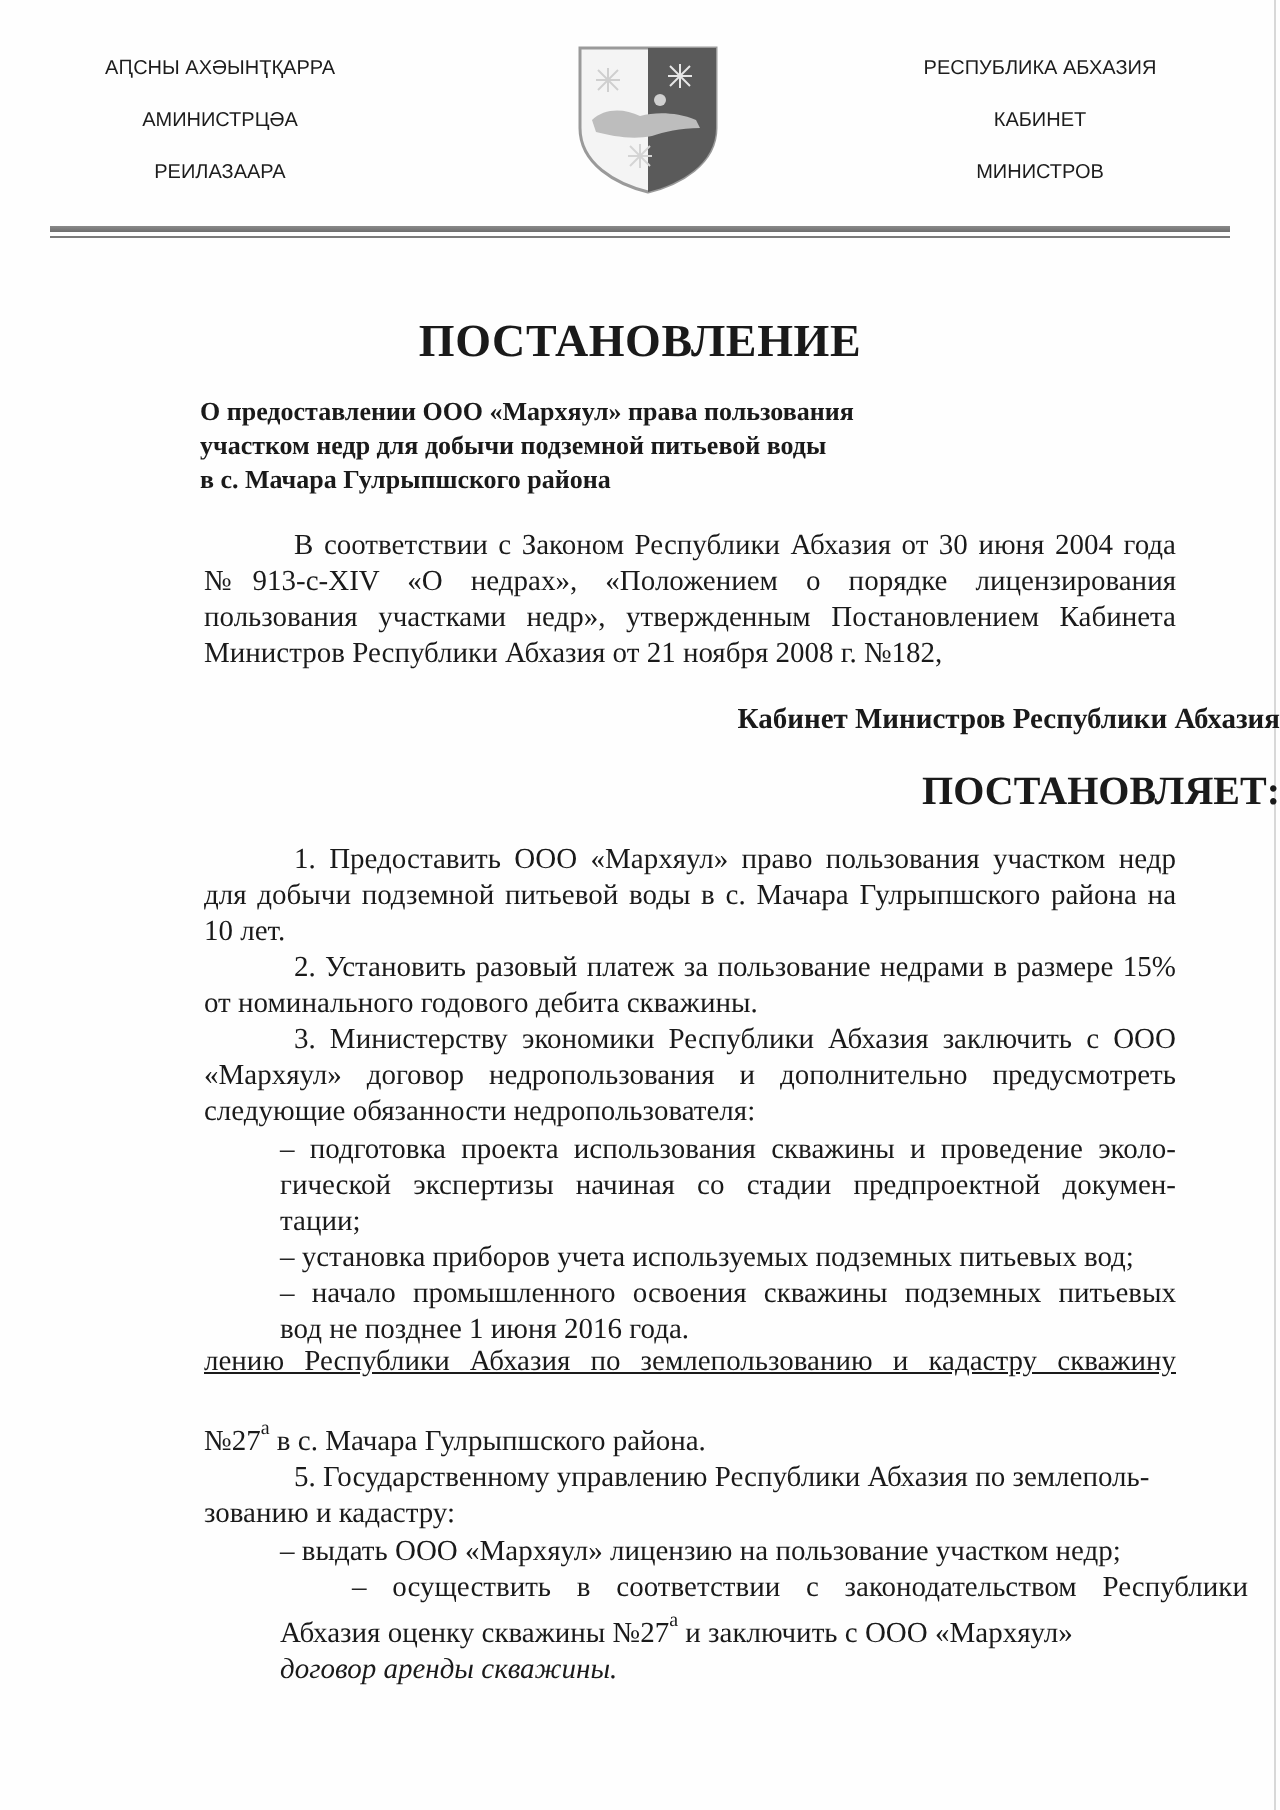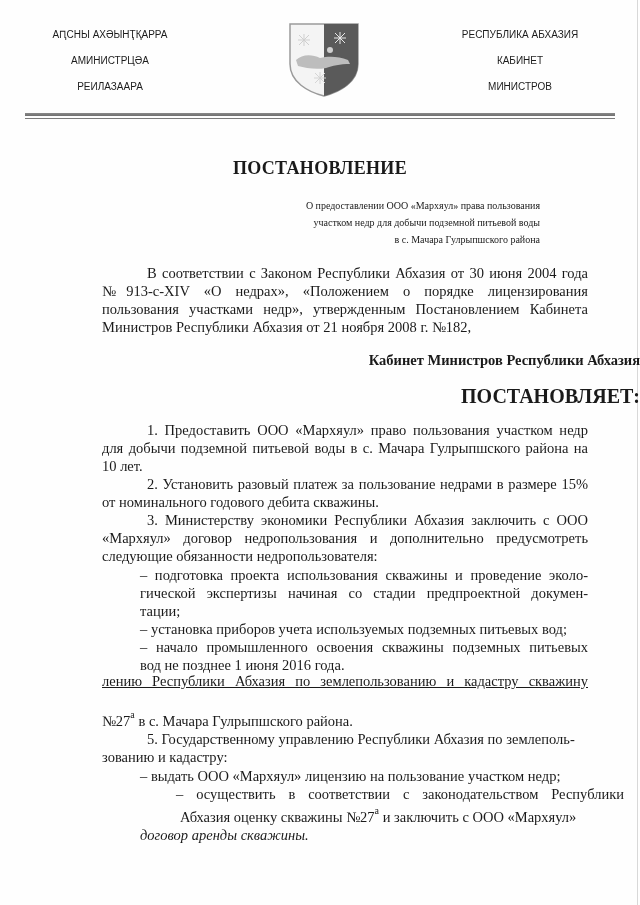--- a/index.html
+++ b/index.html
@@ -69,30 +69,30 @@
     .doc {
       font-family: "Liberation Serif", serif;
       color: #1a1a1a;
     }
     .title {
       position: absolute;
       left: 0; width: 640px;
       top: 158px;
       text-align: center;
       font-weight: bold;
-      font-size: 18px;
+      font-size: 23px;
       letter-spacing: 0.3px;
     }
     .subtitle {
       position: absolute;
       left: 100px; width: 440px;
       top: 197px;
-      text-align: right;
-      font-weight: normal;
-      font-size: 10px;
+      text-align: left;
+      font-weight: bold;
+      font-size: 13px;
       line-height: 17px;
     }
     .para {
       position: absolute;
       left: 102px;
       width: 486px;
       font-size: 14.5px;
       line-height: 18px;
       text-align: justify;
       text-align-last: left;
@@ -199,17 +199,17 @@
 
   <div class="doc just" style="left:102px; width:486px; top:672px;text-decoration:underline;">лению Республики Абхазия по землепользованию и кадастру скважину</div>
   <div class="doc line" style="left:102px; top:712px;">
     <span>№27</span><sup class="a">а</sup><span> в с. Мачара Гулрыпшского района.</span>
   </div>
 
   <div class="doc line" style="left:147px; top:730px;">5. Государственному управлению Республики Абхазия по землеполь-</div>
   <div class="doc line" style="left:102px; top:748px;">зованию и кадастру:</div>
   <div class="doc line" style="left:140px; top:767px;">– выдать ООО «Мархяул» лицензию на пользование участком недр;</div>
   <div class="doc just" style="left:140px; width:448px; top:785px;margin-left:36px;">– осуществить в соответствии с законодательством Республики</div>
-  <div class="doc line" style="left:140px; top:808px; width:448px;margin-left:40px;">
+  <div class="doc line" style="left:140px; top:808px; width:448px;">
     <span>Абхазия оценку скважины №27</span><sup class="a">а</sup><span> и заключить с ООО «Мархяул»</span>
   </div>
   <div class="doc line" style="left:140px; top:826px;font-style:italic;">договор аренды скважины.</div>
 </div>
 
 </body></html>

